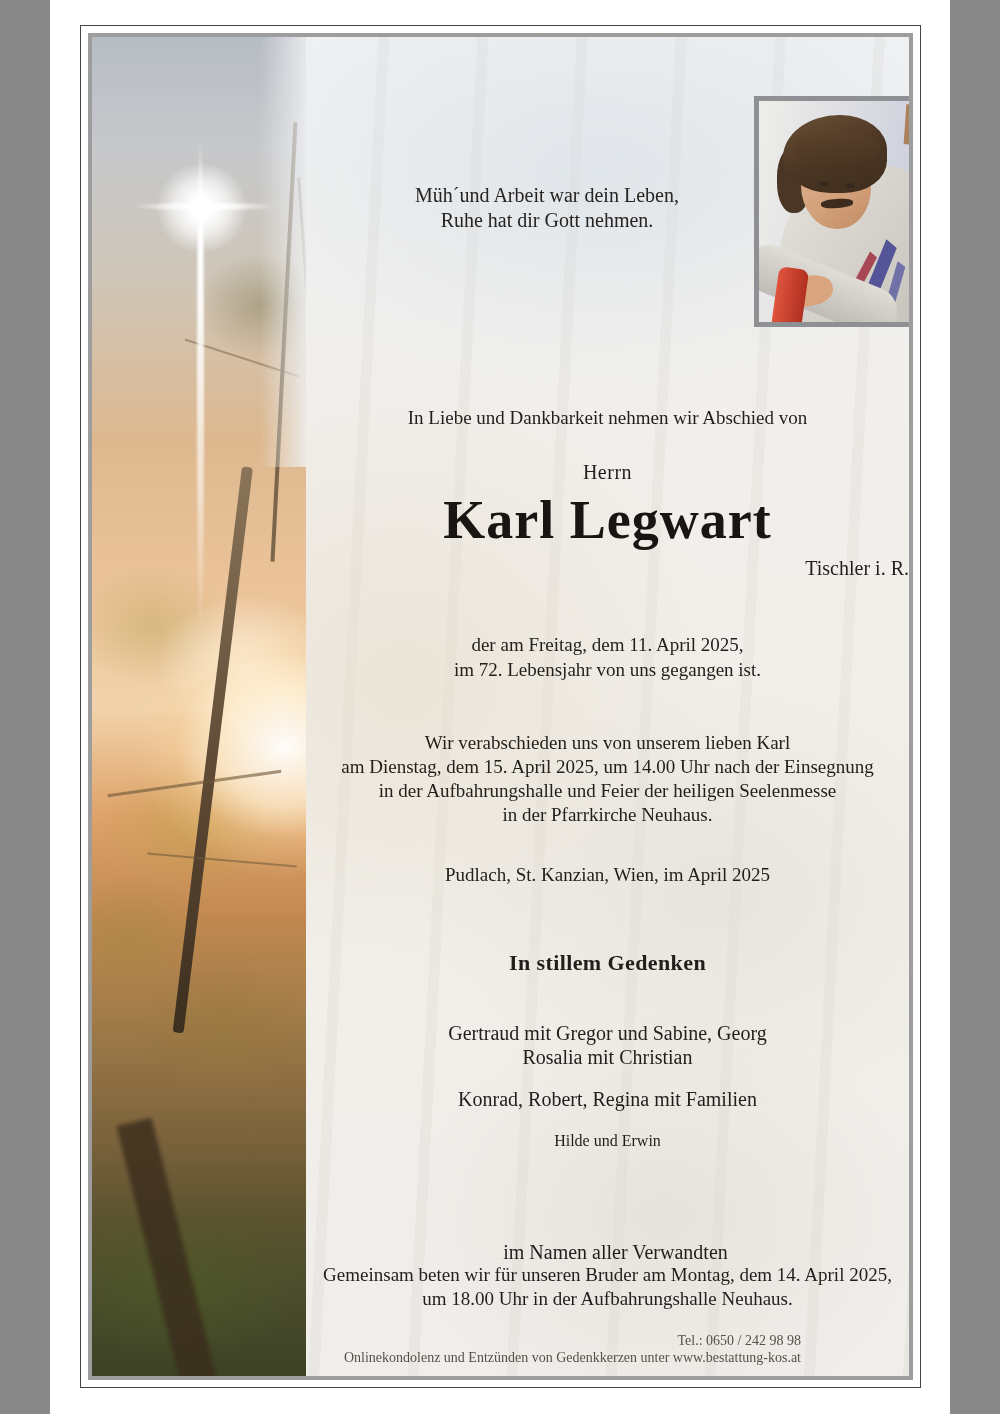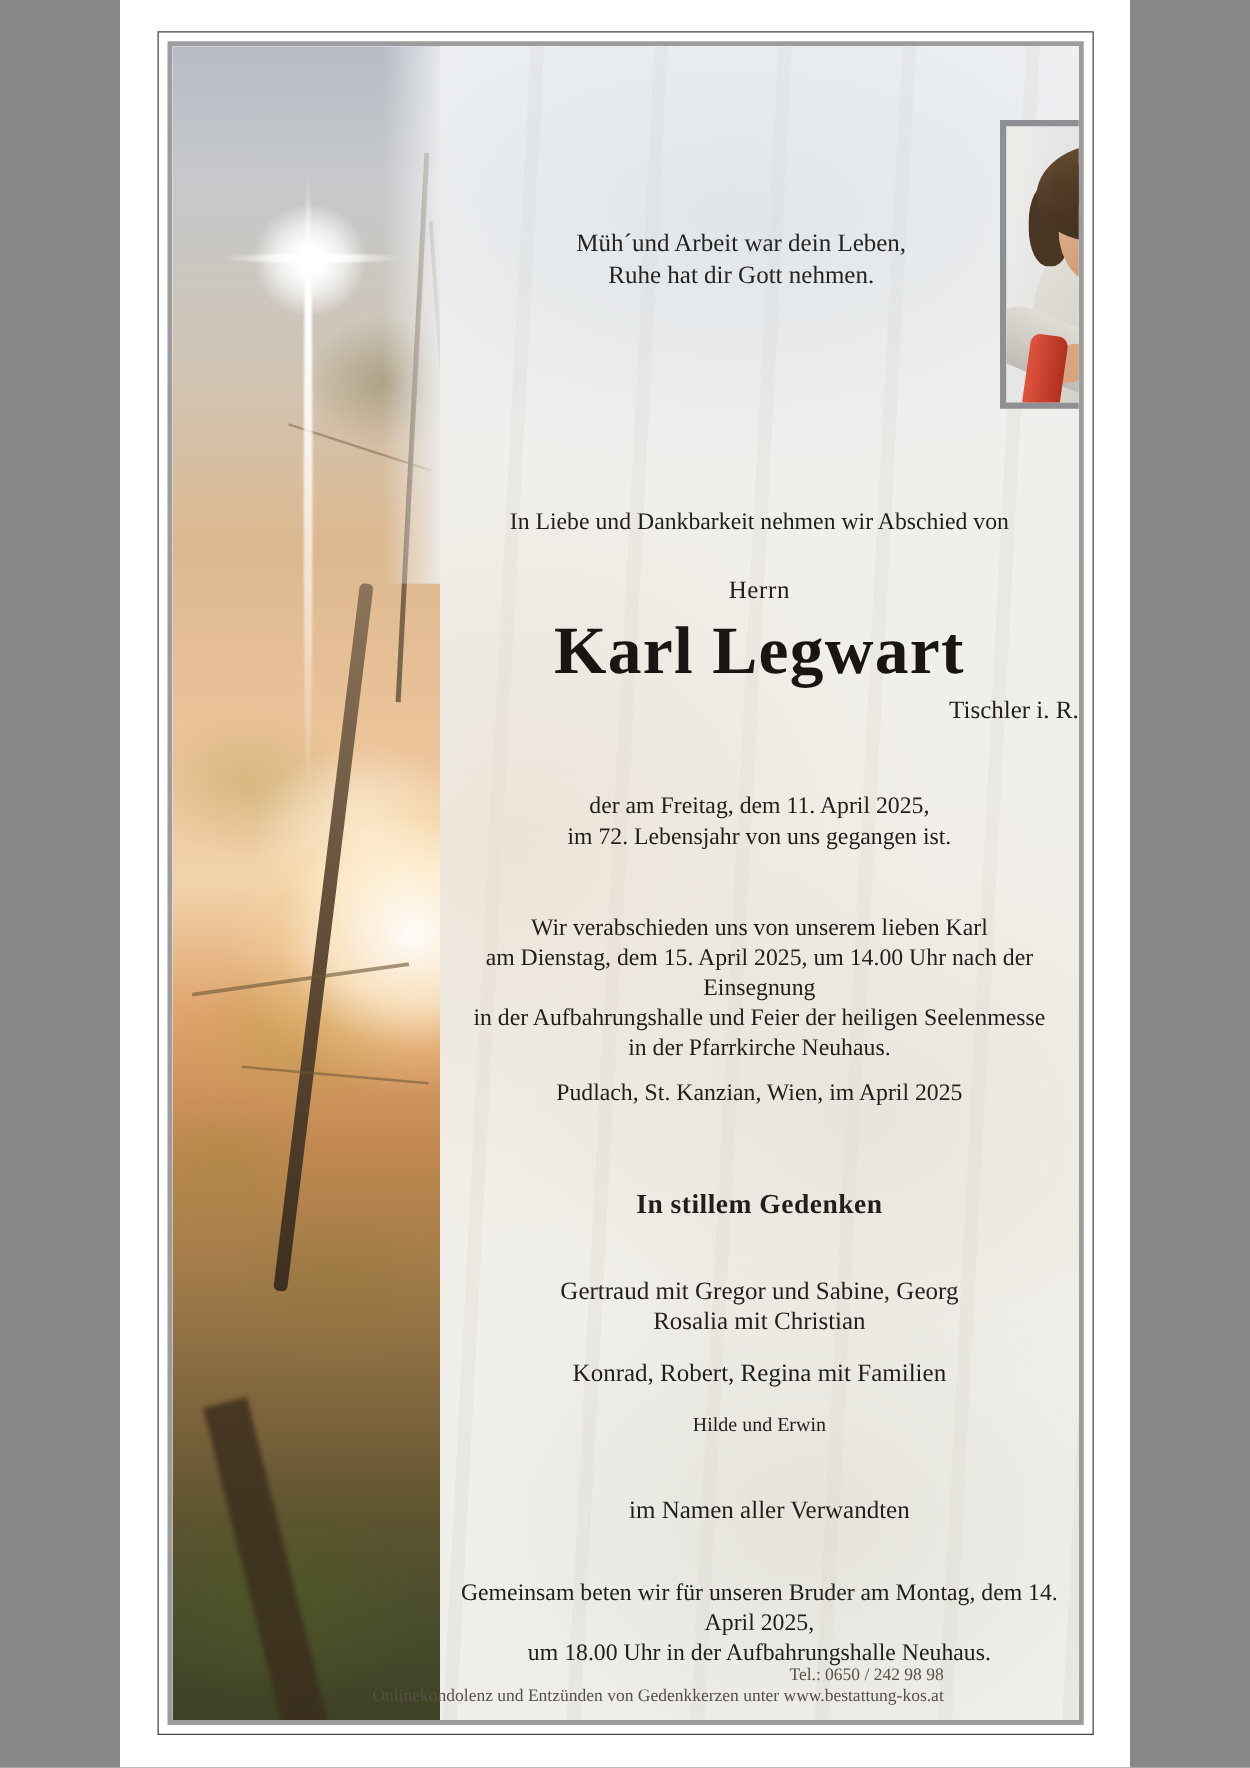--- a/index.html
+++ b/index.html
@@ -1,16 +1,16 @@
 <!DOCTYPE html>
 <html><head>
 <meta charset="utf-8">
 <style>
   html,body{margin:0;padding:0;background:#888;}
-  .page{position:relative;width:808px;height:1414px;background:#ffffff;margin:0 auto;
+  .page{position:relative;width:900px;height:1414px;background:#ffffff;margin:0 auto;
         font-family:"Liberation Serif","DejaVu Serif",serif;overflow:hidden;}
   .outer-frame{position:absolute;left:30px;top:25px;right:29px;bottom:26px;border:1px solid #454545;}
   .inner-frame{position:absolute;inset:7px;border:4px solid #9d9d9d;}
   .content{position:absolute;inset:0;background:
       radial-gradient(520px 300px at 62% 10%, rgba(212,221,230,.55), transparent 70%),
       radial-gradient(460px 430px at 38% 48%, rgba(231,221,204,.6), transparent 72%),
       radial-gradient(420px 330px at 76% 64%, rgba(224,220,211,.55), transparent 70%),
       radial-gradient(380px 300px at 70% 88%, rgba(219,216,206,.5), transparent 70%),
       repeating-linear-gradient(93deg, transparent 0 88px, rgba(112,102,86,.05) 88px 99px),
       linear-gradient(180deg,#eef0f2 0%,#f1efeb 30%,#f2efe9 60%,#efeeea 100%);
@@ -77,21 +77,21 @@
   .salutation{top:424px;font-size:20px;letter-spacing:.5px;text-align:center;}
   .name{top:452px;font-size:54px;font-weight:600;letter-spacing:1px;color:#181512;}
   .profession{top:520px;font-size:20px;text-align:right;}
   .death{top:595px;font-size:19px;line-height:25px;}
   .farewell{top:694px;font-size:19px;line-height:24px;}
   .places{top:827px;font-size:19px;}
   .gedenken{top:913px;font-size:22px;font-weight:bold;letter-spacing:.4px;}
   .mourners1{top:984px;font-size:20px;line-height:24px;}
   .mourners2{top:1051px;font-size:20px;}
   .mourners3{top:1095px;font-size:16px;}
-  .verwandte{top:1160px;font-size:20px;margin-left:16px;}
+  .verwandte{top:1204px;font-size:20px;margin-left:16px;}
   .prayer{top:1226px;font-size:19px;line-height:24px;}
   .footer-text{position:absolute;right:108px;top:1295px;text-align:right;font-size:14px;line-height:17px;color:#565049;}
   .logo{position:absolute;left:820px;top:1290px;width:96px;height:52px;}
   .logo-text{position:absolute;left:0;bottom:2px;font-size:32px;font-weight:bold;letter-spacing:1px;color:#555555;
       font-family:Liberation Serif, serif;text-align:center;}
   .logo-arcs{position:absolute;left:22px;top:-8px;overflow:visible;}
 </style>
 </head>
 <body>
 

